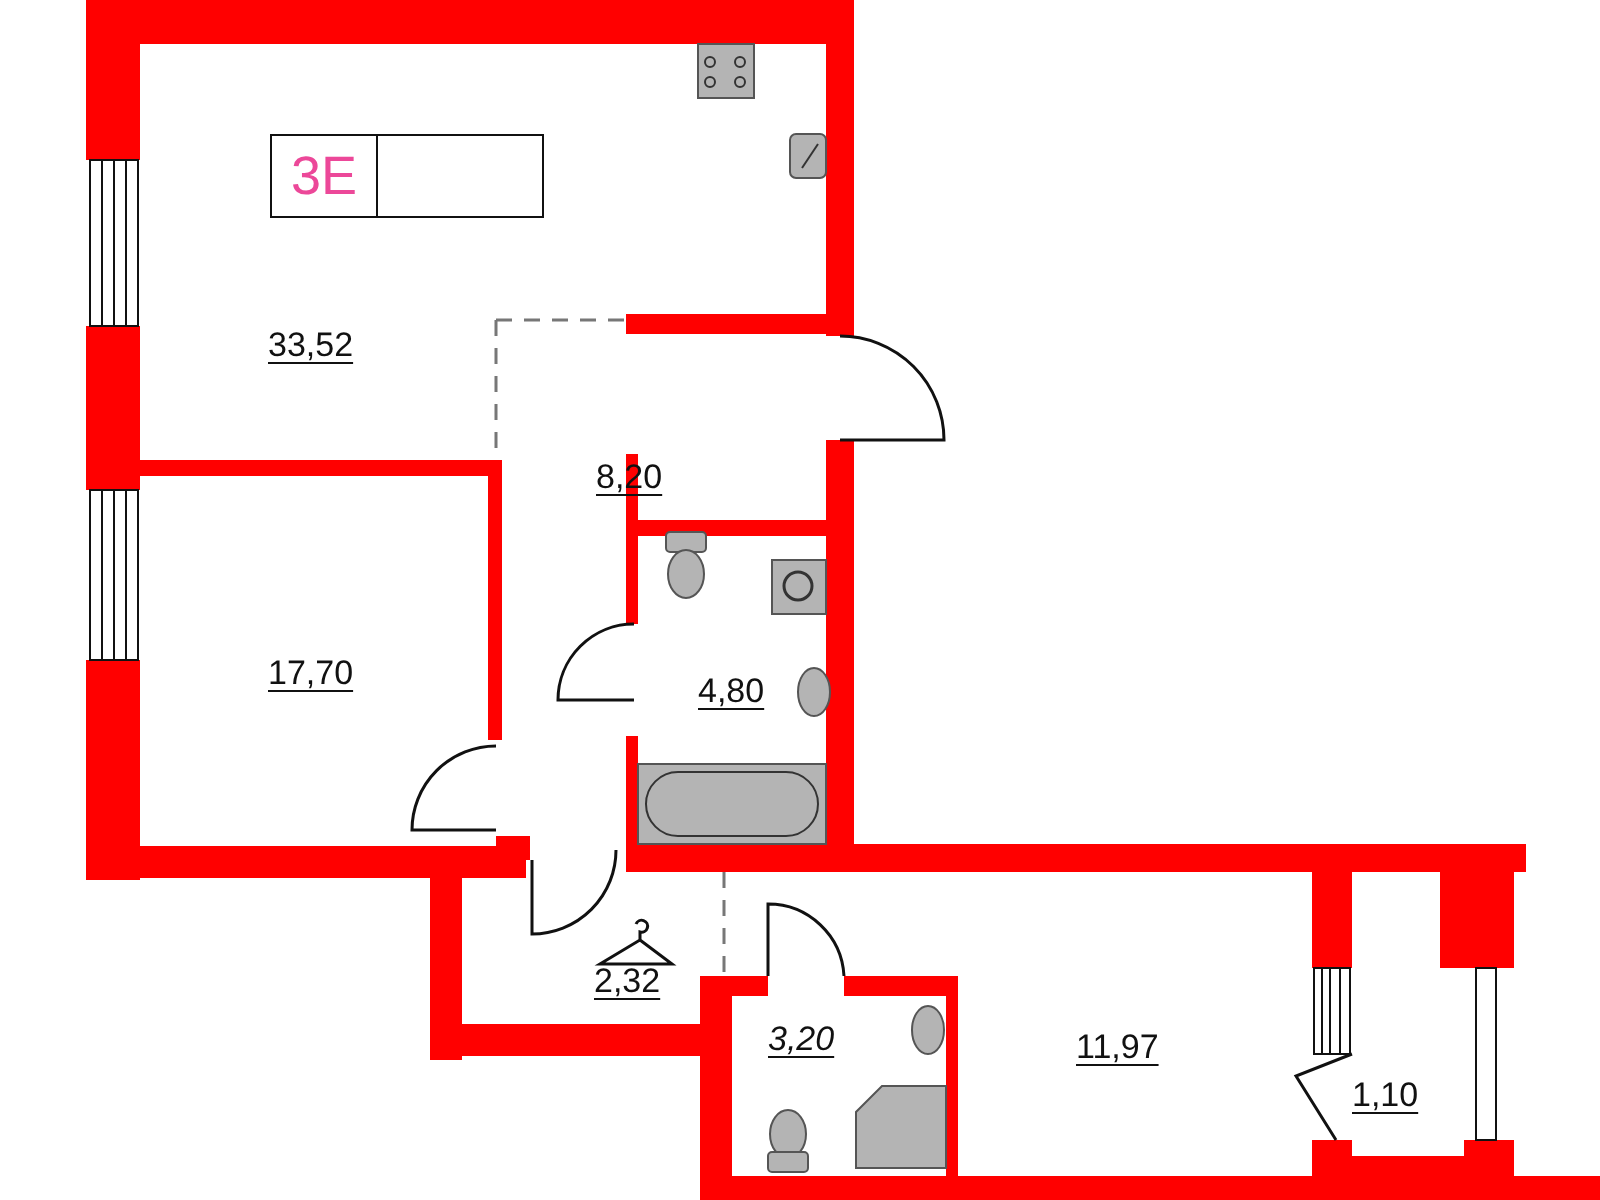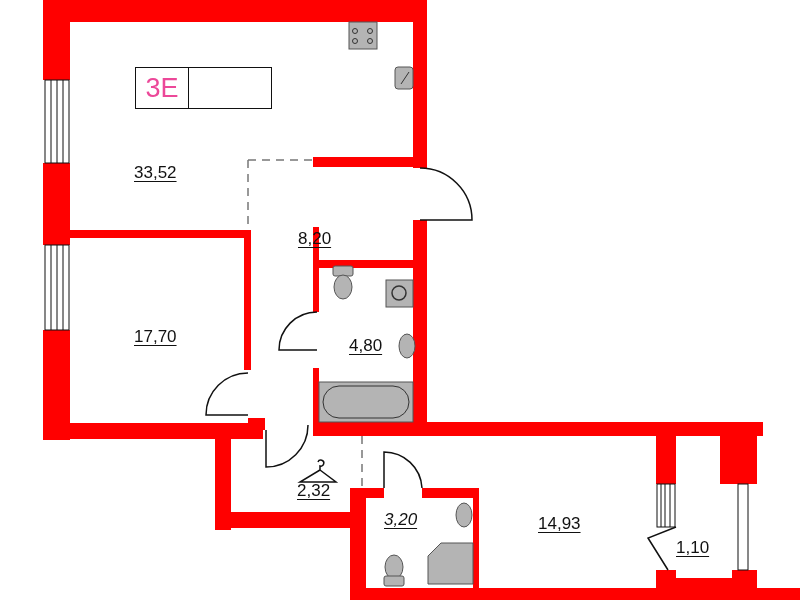--- a/index.html
+++ b/index.html
@@ -142,14 +142,14 @@
 <div class="badge">
   <div class="code">3E</div>
 </div>
 
 <div class="label" style="left:134px; top:163px;">33,52</div>
 <div class="label" style="left:298px; top:186px;margin-top:43px;">8,20</div>
 <div class="label" style="left:134px; top:327px;">17,70</div>
 <div class="label" style="left:328px; top:336px;margin-left:21px;">4,80</div>
 <div class="label" style="left:297px; top:481px;">2,32</div>
 <div class="label" style="left:384px; top:510px;font-style:italic;">3,20</div>
-<div class="label" style="left:538px; top:514px;">14,93</div>
+<div class="label" style="left:538px; top:514px;">11,97</div>
 <div class="label" style="left:676px; top:538px;">1,10</div>
 
 </body></html>

